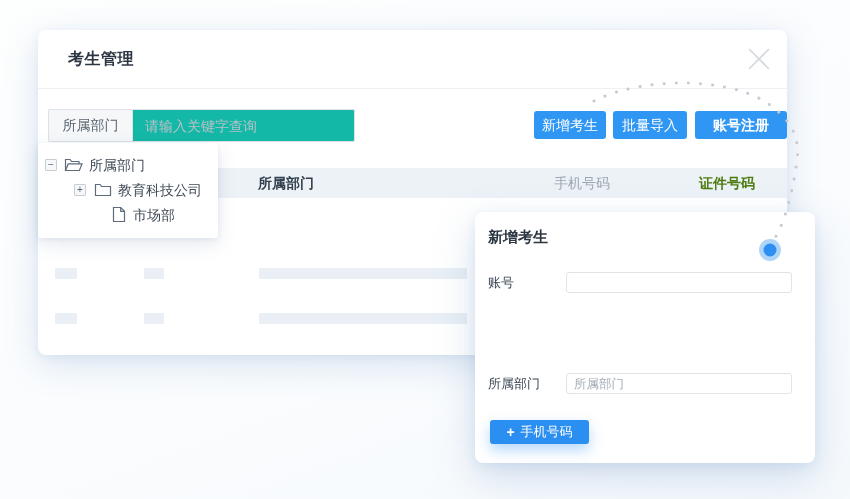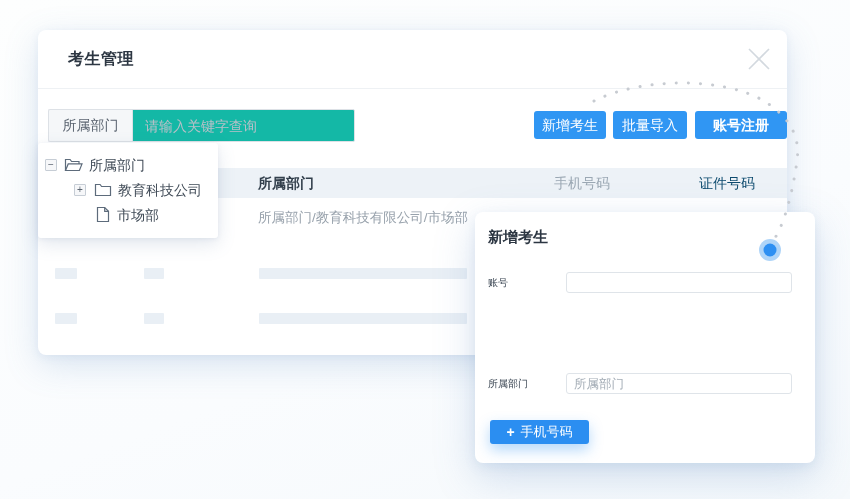--- a/index.html
+++ b/index.html
@@ -43,51 +43,51 @@
     text-align:center; line-height:28px; font-family:inherit; padding:0;
   }
   .btn-add { left:496px; width:72px; }
   .btn-import { left:575px; width:74px; }
   .btn-register { left:657px; width:92px;font-weight:bold; }
 
   .thead { position:absolute; left:0; top:138px; width:100%; height:30px; background:#edf2f7; }
   .th { position:absolute; top:0; height:30px; line-height:30px; font-size:14px; }
   .th-dept { left:220px; color:#33404d; font-weight:bold; }
   .th-phone { left:514px; width:60px; text-align:center; color:#9aa7b3; font-weight:normal; }
-  .th-id { left:659px; width:60px; text-align:center; color:#0c4a6e; font-weight:normal; }
+  .th-id { left:659px; width:60px; text-align:center; color:#4d7c0f; font-weight:bold; }
 
   .row-dept { position:absolute; left:220px; top:178px; height:20px; line-height:20px; font-size:13.5px; color:#98a2ac; }
 
   .sk { position:absolute; height:11px; background:#e9eff5; border-radius:1px; }
 
   
   .tree-panel {
     position:absolute; left:38px; top:143px; width:180px; height:95px;
     background:#fff; border-radius:3px;
     box-shadow:0 6px 18px rgba(96,120,160,.18), 0 1px 4px rgba(96,120,160,.10);
   }
   .tree-row { position:absolute; left:0; width:100%; height:25px; cursor:pointer; }
-  .tree-row-1 { top:9px; } .tree-row-2 { top:34px; } .tree-row-3 { top:59px; }
+  .tree-row-1 { top:9px; } .tree-row-2 { top:34px; } .tree-row-3 { top:59px;margin-left:16px; }
   .toggle {
     position:absolute; top:7px; width:12px; height:12px;
     background:#f6f7f9; border:1px solid #c6cdd5; border-radius:1px;
     font-size:10px; line-height:10px; text-align:center; color:#5a6470; cursor:pointer;
   }
   .tree-ico { position:absolute; top:5px; }
   .tree-label { position:absolute; top:3px; height:20px; line-height:20px; font-size:14px; color:#404b57; }
 
   
   .dialog {
     position:absolute; left:475px; top:212px; width:340px; height:251px;
     background:#fff; border-radius:8px;
     box-shadow:0 14px 40px rgba(96,141,193,.26), 0 4px 12px rgba(96,141,193,.12);
   }
   .dlg-title { position:absolute; left:13px; top:16px; font-size:15px; font-weight:bold; color:#2c3642; }
   .fld-row { position:absolute; left:0; width:100%; height:22px; }
-  .fld-label { position:absolute; left:13px; top:1px; font-size:10px; color:#3a4552; line-height:20px; }
+  .fld-label { position:absolute; left:13px; top:1px; font-size:13px; color:#3a4552; line-height:20px; }
   .fld-input {
     position:absolute; left:91px; top:0; width:226px; height:21px;
     border:1px solid #dfe4e9; border-radius:3px; background:#fff;
     font-size:12.5px; padding:0 7px; color:#6b7680; outline:none; font-family:inherit;
   }
   .fld-input::placeholder { color:#a4adb6; }
   .fld-acc { top:60px; } .fld-name { top:91px; } .fld-pwd { top:121px; } .fld-dept { top:161px; }
 
   .add-field-btn {
     position:absolute; left:15px; top:208px; width:99px; height:24px;
@@ -122,21 +122,20 @@
     <button class="tb-btn btn-add">新增考生</button>
     <button class="tb-btn btn-import">批量导入</button>
     <button class="tb-btn btn-register">账号注册</button>
 
     <div class="thead">
       <span class="th th-dept">所属部门</span>
       <span class="th th-phone">手机号码</span>
       <span class="th th-id">证件号码</span>
     </div>
 
-    <div class="row-dept">所属部门/教育科技有限公司/市场部</div>
 
     <div class="sk" style="left:17px;top:238px;width:22px;"></div>
     <div class="sk" style="left:106px;top:238px;width:20px;"></div>
     <div class="sk" style="left:221px;top:238px;width:208px;"></div>
 
     <div class="sk" style="left:17px;top:283px;width:22px;"></div>
     <div class="sk" style="left:106px;top:283px;width:20px;"></div>
     <div class="sk" style="left:221px;top:283px;width:208px;"></div>
   </section>
 

